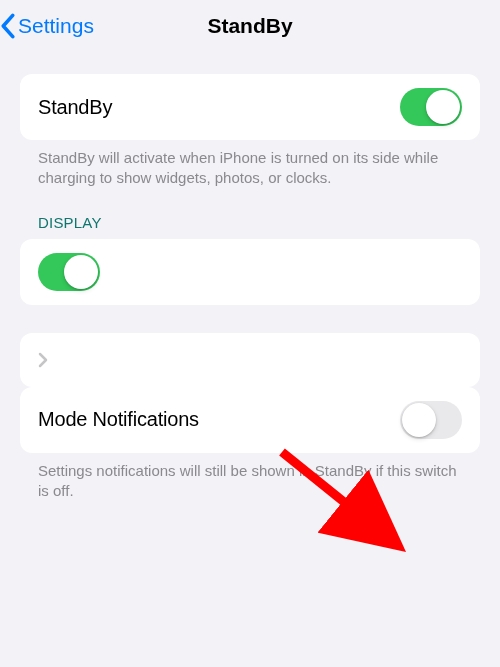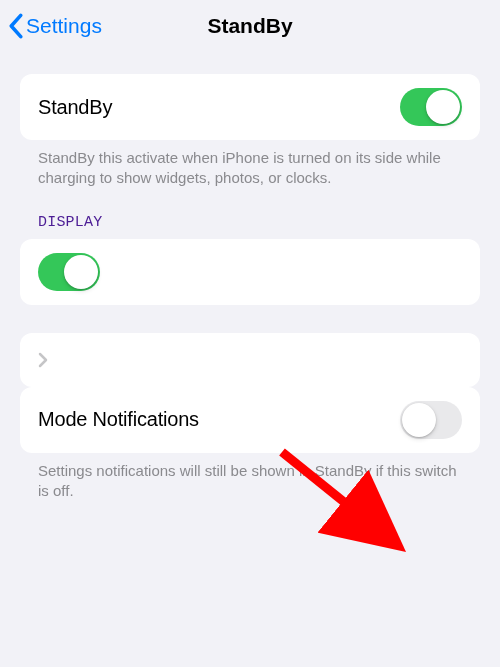--- a/index.html
+++ b/index.html
@@ -18,21 +18,21 @@
     }
     .nav-bar {
       height: 52px;
       display: flex;
       align-items: center;
       justify-content: center;
       position: relative;
     }
     .back-button {
       position: absolute;
-      left: 8px;
+      left: 0;
       display: flex;
       align-items: center;
       color: #007aff;
       font-size: 21px;
       cursor: pointer;
     }
     .back-chevron {
       width: 16px;
       height: 26px;
       margin-right: 2px;
@@ -63,25 +63,24 @@
       letter-spacing: -0.2px;
     }
     .footer-text {
       font-size: 15px;
       color: #8a8a8e;
       padding: 8px 18px 0;
       line-height: 1.33;
     }
     .header-text {
       font-size: 15px;
-      color: #4c1d95;
+      color: #0f766e;
       padding: 26px 18px 8px;
       text-transform: uppercase;
       letter-spacing: 0.2px;
-      font-family: Liberation Mono, monospace;
     }
     .toggle {
       width: 62px;
       height: 38px;
       border-radius: 19px;
       position: relative;
       flex-shrink: 0;
     }
     .toggle.on {
       background: #34c759;
@@ -130,21 +129,21 @@
 <div class="content">
 
   <div class="group-spacer"></div>
 
   <div class="row">
     <span class="row-label">StandBy</span>
     <div class="toggle on">
       <div class="knob"></div>
     </div>
   </div>
-  <div class="footer-text">StandBy this activate when iPhone is turned on its side while charging to show widgets, photos, or clocks.</div>
+  <div class="footer-text">StandBy will activate when iPhone is turned on its side while charging to show widgets, photos, or clocks.</div>
 
   <div class="header-text">DISPLAY</div>
 
   <div class="row">
     <div class="toggle on">
       <div class="knob"></div>
     </div>
   </div>
 
   <div style="height:28px"></div>

